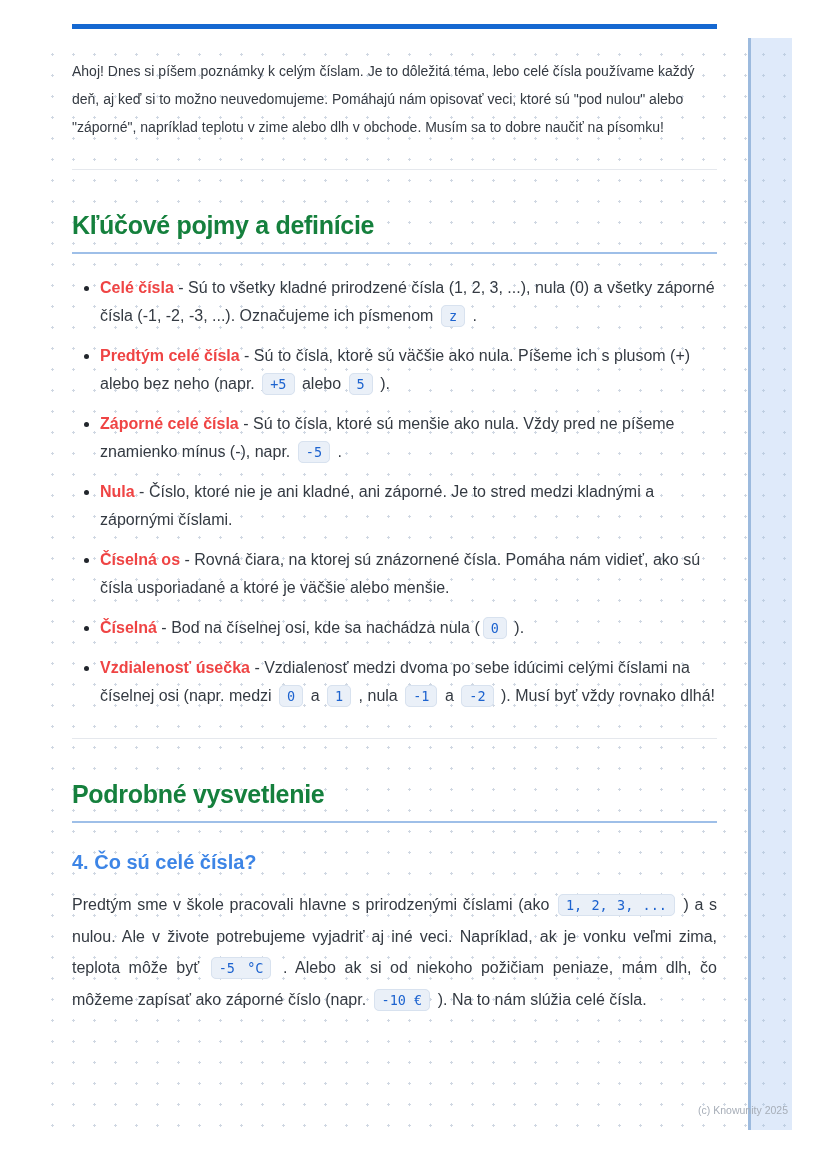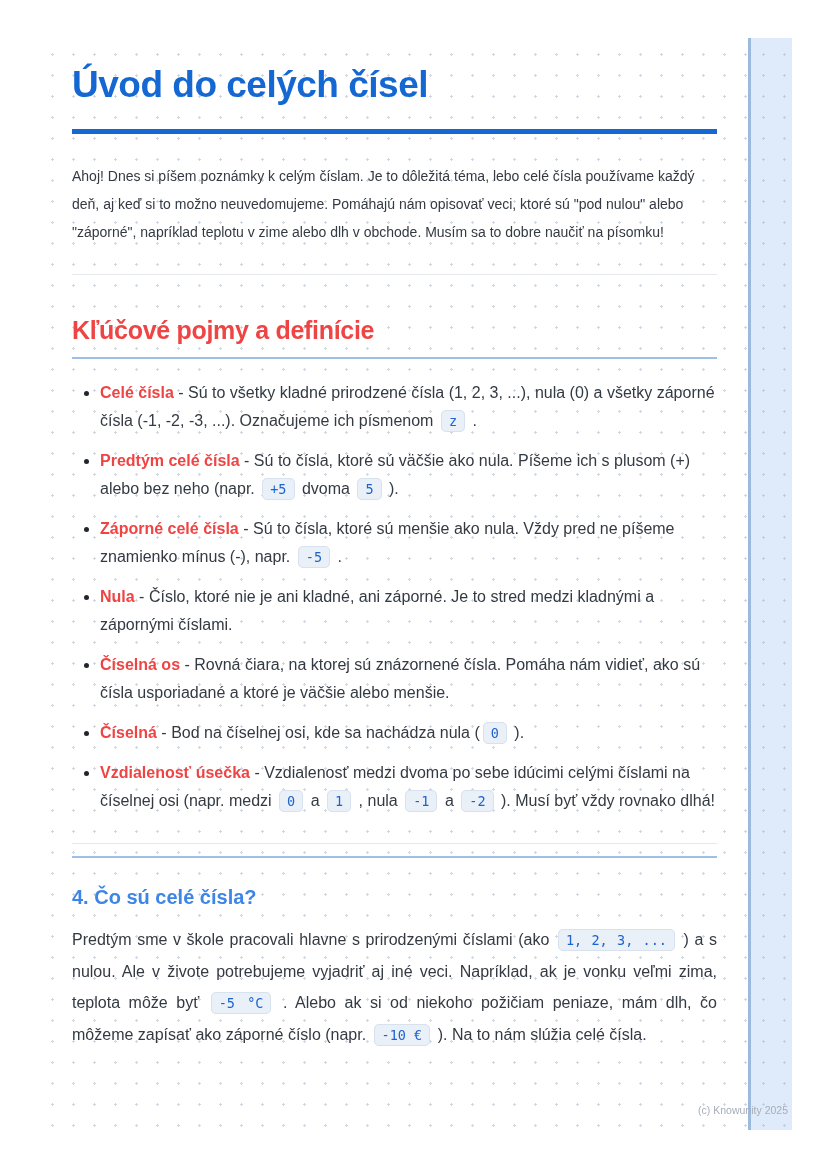--- a/index.html
+++ b/index.html
@@ -43,21 +43,21 @@
     margin: 28px 0 0 0;
     font-size: 14px; line-height: 28px;
     color: #343a42;
   }
   .divider { height: 1px; background: #e5e8ed; margin-top: 28px; }
   h2.section-heading {
     margin: 40px 0 0 0;
     font-size: 25px; line-height: 1.2;
     font-weight: bold;
     letter-spacing: -0.3px;
-    color: #ef4444;
+    color: #15803d;
   }
   .h2-underline { height: 2px; background: #9ebfe8; margin-top: 12px; }
   ul.concept-list {
     margin: 20px 0 0 0;
     padding-left: 28px;
   }
   ul.concept-list li {
     margin-bottom: 12px;
     font-size: 16px; line-height: 28px;
     color: #343a42;
@@ -98,42 +98,42 @@
   }
 </style>
 </head>
 <body>
 
 <div class="dot-grid"></div>
 <div class="margin-band"></div>
 
 <div class="content">
 
-  <h1 class="page-title">Úvod do celých čísel</h1>
   <div class="title-rule"></div>
 
   <p class="intro">Ahoj! Dnes si píšem poznámky k celým číslam. Je to dôležitá téma, lebo celé čísla používame každý deň, aj keď si to možno neuvedomujeme. Pomáhajú nám opisovať veci, ktoré sú "pod nulou" alebo "záporné", napríklad teplotu v zime alebo dlh v obchode. Musím sa to dobre naučiť na písomku!</p>
 
   <div class="divider"></div>
 
   <h2 class="section-heading">Kľúčové pojmy a definície</h2>
   <div class="h2-underline"></div>
 
   <ul class="concept-list">
     <li><span class="term">Celé čísla</span><span> - Sú to všetky kladné prirodzené čísla (1, 2, 3, ...), nula (0) a všetky záporné čísla (-1, -2, -3, ...). Označujeme ich písmenom </span><code class="chip">z</code><span> .</span></li>
-    <li><span class="term">Predtým celé čísla</span><span> - Sú to čísla, ktoré sú väčšie ako nula. Píšeme ich s plusom (+) alebo bez neho (napr. </span><code class="chip">+5</code><span> dvoma </span><code class="chip">5</code><span> ).</span></li>
+    <li><span class="term">Predtým celé čísla</span><span> - Sú to čísla, ktoré sú väčšie ako nula. Píšeme ich s plusom (+) alebo bez neho (napr. </span><code class="chip">+5</code><span> alebo </span><code class="chip">5</code><span> ).</span></li>
     <li><span class="term">Záporné celé čísla</span><span> - Sú to čísla, ktoré sú menšie ako nula. Vždy pred ne píšeme znamienko mínus (-), napr. </span><code class="chip">-5</code><span> .</span></li>
     <li><span class="term">Nula</span><span> - Číslo, ktoré nie je ani kladné, ani záporné. Je to stred medzi kladnými a zápornými číslami.</span></li>
     <li><span class="term">Číselná os</span><span> - Rovná čiara, na ktorej sú znázornené čísla. Pomáha nám vidieť, ako sú čísla usporiadané a ktoré je väčšie alebo menšie.</span></li>
     <li><span class="term">Číselná</span><span> - Bod na číselnej osi, kde sa nachádza nula (</span><code class="chip">0</code><span> ).</span></li>
     <li><span class="term">Vzdialenosť úsečka</span><span> - Vzdialenosť medzi dvoma po sebe idúcimi celými číslami na číselnej osi (napr. medzi </span><code class="chip">0</code><span> a </span><code class="chip">1</code><span> , nula </span><code class="chip">-1</code><span> a </span><code class="chip">-2</code><span> ). Musí byť vždy rovnako dlhá!</span></li>
   </ul>
 
   <div class="divider"></div>
 
+  <h2 class="section-heading">Podrobné vysvetlenie</h2>
   <div class="h2-underline"></div>
 
   <h3 class="subsection-heading">4. Čo sú celé čísla?</h3>
 
   <p class="explained"><span>Predtým sme v škole pracovali hlavne s prirodzenými číslami (ako </span><code class="chip">1, 2, 3, ...</code><span> ) a s nulou. Ale v živote potrebujeme vyjadriť aj iné veci. Napríklad, ak je vonku veľmi zima, teplota môže byť </span><code class="chip">-5 °C</code><span> . Alebo ak si od niekoho požičiam peniaze, mám dlh, čo môžeme zapísať ako záporné číslo (napr. </span><code class="chip">-10 €</code><span> ). Na to nám slúžia celé čísla.</span></p>
 
 </div>
 
 <div class="copyright">(c) Knowunity 2025</div>
 

